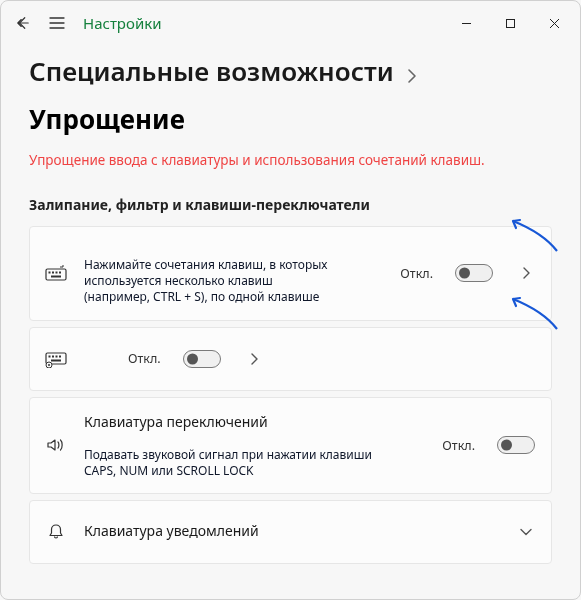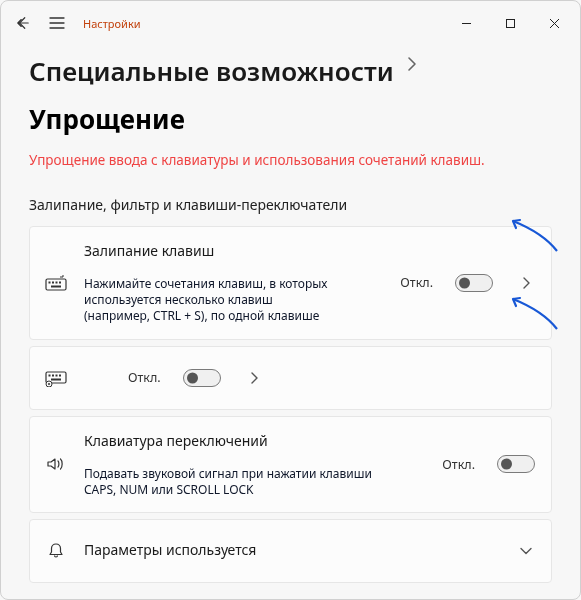--- a/index.html
+++ b/index.html
@@ -15,39 +15,39 @@
     color: #1a1a1a;
   }
   .titlebar {
     display: flex;
     align-items: center;
     height: 44px;
     padding: 0 4px 0 14px;
   }
   .tb-left { display: flex; align-items: center; gap: 18px; }
   .tb-icon { width: 16px; display: inline-flex; justify-content: center; color: #333; }
-  .tb-title { font-size: 11px; color: #c2410c; }
+  .tb-title { font-size: 15px; color: #15803d; }
   .tb-spacer { flex: 1; }
   .tb-controls { display: flex; }
   .tb-btn { width: 44px; height: 32px; display: flex; align-items: center; justify-content: center; color: #222; }
   .content {
     padding: 8px 28px 0 28px;
   }
   .breadcrumb {
     display: flex;
-    align-items: flex-start;
+    align-items: flex-end;
     gap: 12px;
     margin-bottom: 14px;
     flex-wrap: wrap;
   }
   .bc-parent { font-size: 26px; font-weight: 600; color: #1a1a1a; }
   .bc-sep { font-size: 18px; color: #555; }
   .bc-current { font-size: 26px; font-weight: 700; color: #000; }
   .subtitle { font-size: 13.5px; color: #ef4444; margin-bottom: 26px; }
-  .section-label { font-size: 14px; font-weight: 400; color: #222; margin-bottom: 12px; }
+  .section-label { font-size: 14px; font-weight: 700; color: #222; margin-bottom: 12px; }
   .card {
     background: #fcfcfc;
     border: 1px solid #e6e6e6;
     border-radius: 4px;
     padding: 14px 16px 14px 14px;
     display: flex;
     align-items: center;
     gap: 16px;
     margin-bottom: 6px;
     min-height: 64px;
@@ -138,21 +138,20 @@
           <rect x="1" y="4" width="20" height="11" rx="1.5" fill="none" stroke="currentColor" stroke-width="1.2"></rect>
           <rect x="3.5" y="6.5" width="2" height="2" fill="currentColor"></rect>
           <rect x="7" y="6.5" width="2" height="2" fill="currentColor"></rect>
           <rect x="10.5" y="6.5" width="2" height="2" fill="currentColor"></rect>
           <rect x="14" y="6.5" width="2" height="2" fill="currentColor"></rect>
           <rect x="6" y="10.5" width="10" height="2" fill="currentColor"></rect>
           <path d="M15 2 L18 2 L18 0" fill="none" stroke="currentColor" stroke-width="1"></path>
         </svg>
     </div>
     <div class="card-body">
-      <div class="card-title">Залипание клавиш</div>
       <div class="card-desc">Нажимайте сочетания клавиш, в которых используется несколько клавиш (например, CTRL + S), по одной клавише</div>
     </div>
     <span class="card-state">Откл.</span>
     <div class="toggle"></div>
     <span class="chev">
       <svg width="8" height="12" viewBox="0 0 8 12">
           <path d="M2 1 L7 6 L2 11" fill="none" stroke="currentColor" stroke-width="1.4" stroke-linecap="round" stroke-linejoin="round"></path>
         </svg>
     </span>
   </div>
@@ -194,21 +193,21 @@
     <div class="toggle"></div>
   </div>
 
   <div class="card">
     <div class="card-icon">
       <svg width="18" height="18" viewBox="0 0 18 18">
           <path d="M9 2c-2.8 0-4.5 2-4.5 4.5V10l-1.5 2.5h12L13.5 10V6.5C13.5 4 11.8 2 9 2z M7.5 13.5c0 .8.7 1.5 1.5 1.5s1.5-.7 1.5-1.5" fill="none" stroke="currentColor" stroke-width="1.2" stroke-linejoin="round"></path>
         </svg>
     </div>
     <div class="card-body">
-      <div class="card-title">Параметры используется</div>
+      <div class="card-title">Клавиатура уведомлений</div>
     </div>
     <span class="chev">
       <svg width="12" height="8" viewBox="0 0 12 8">
           <path d="M1 1.5 L6 6.5 L11 1.5" fill="none" stroke="currentColor" stroke-width="1.4" stroke-linecap="round" stroke-linejoin="round"></path>
         </svg>
     </span>
   </div>
 
   <div class="last-section-gap"></div>
 

